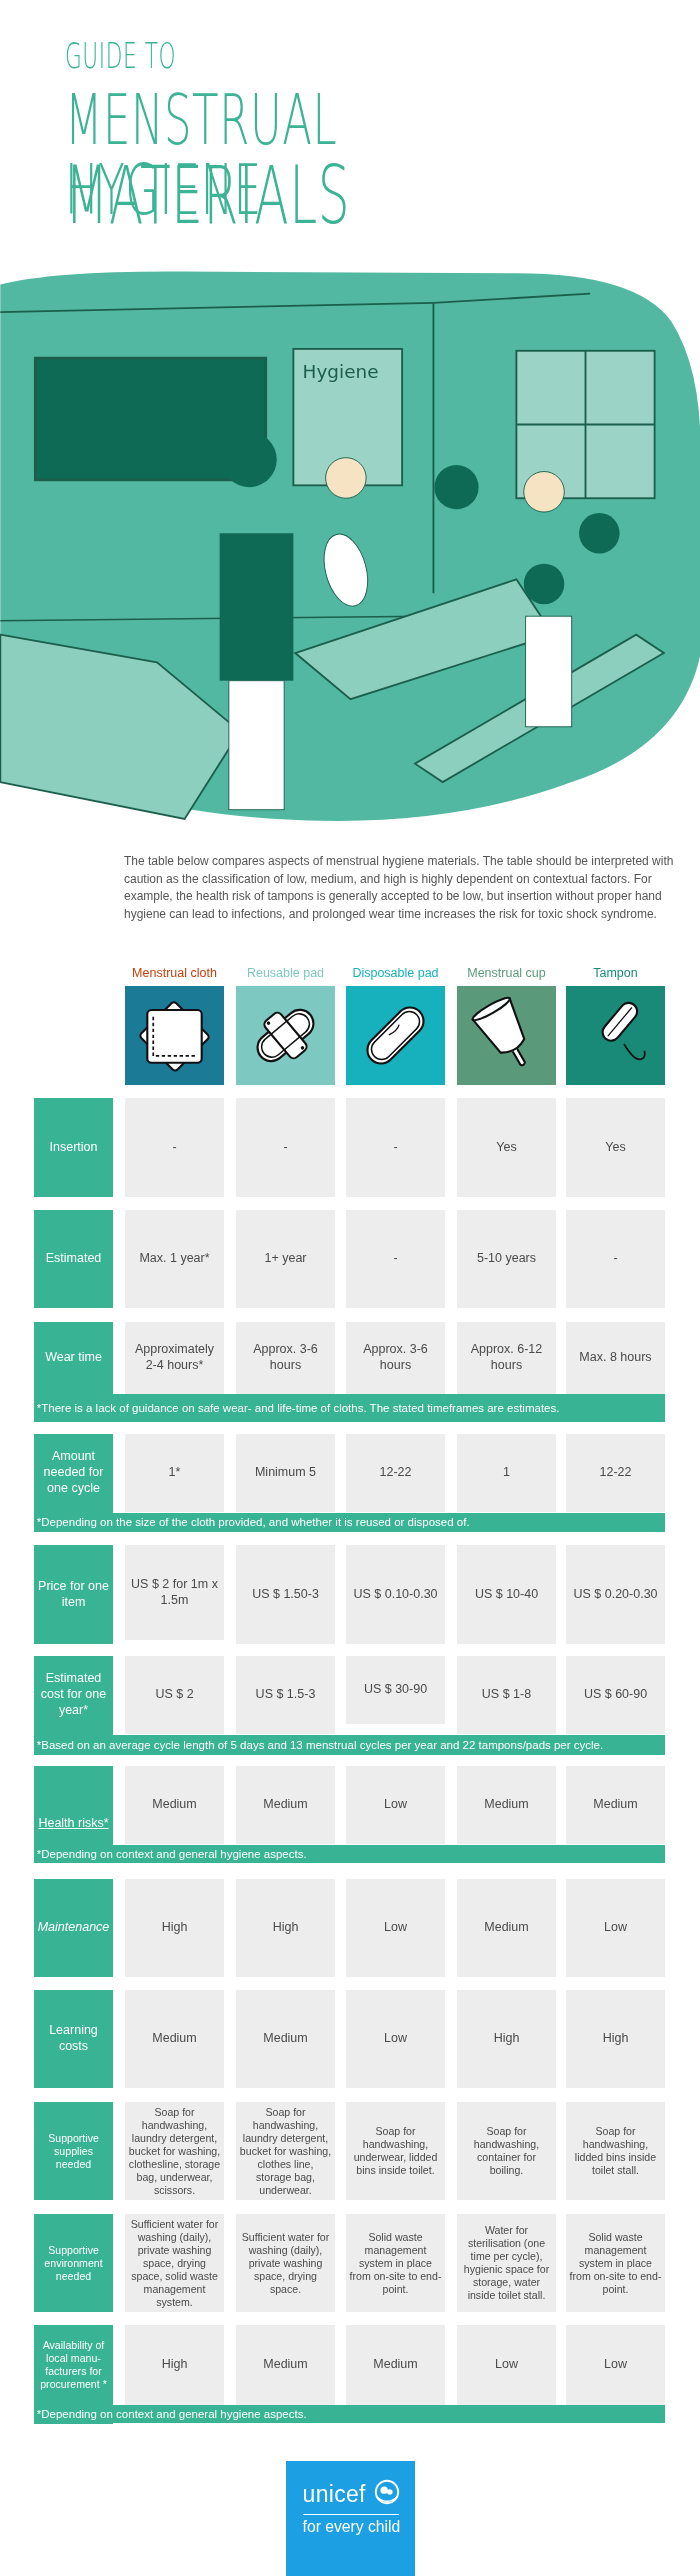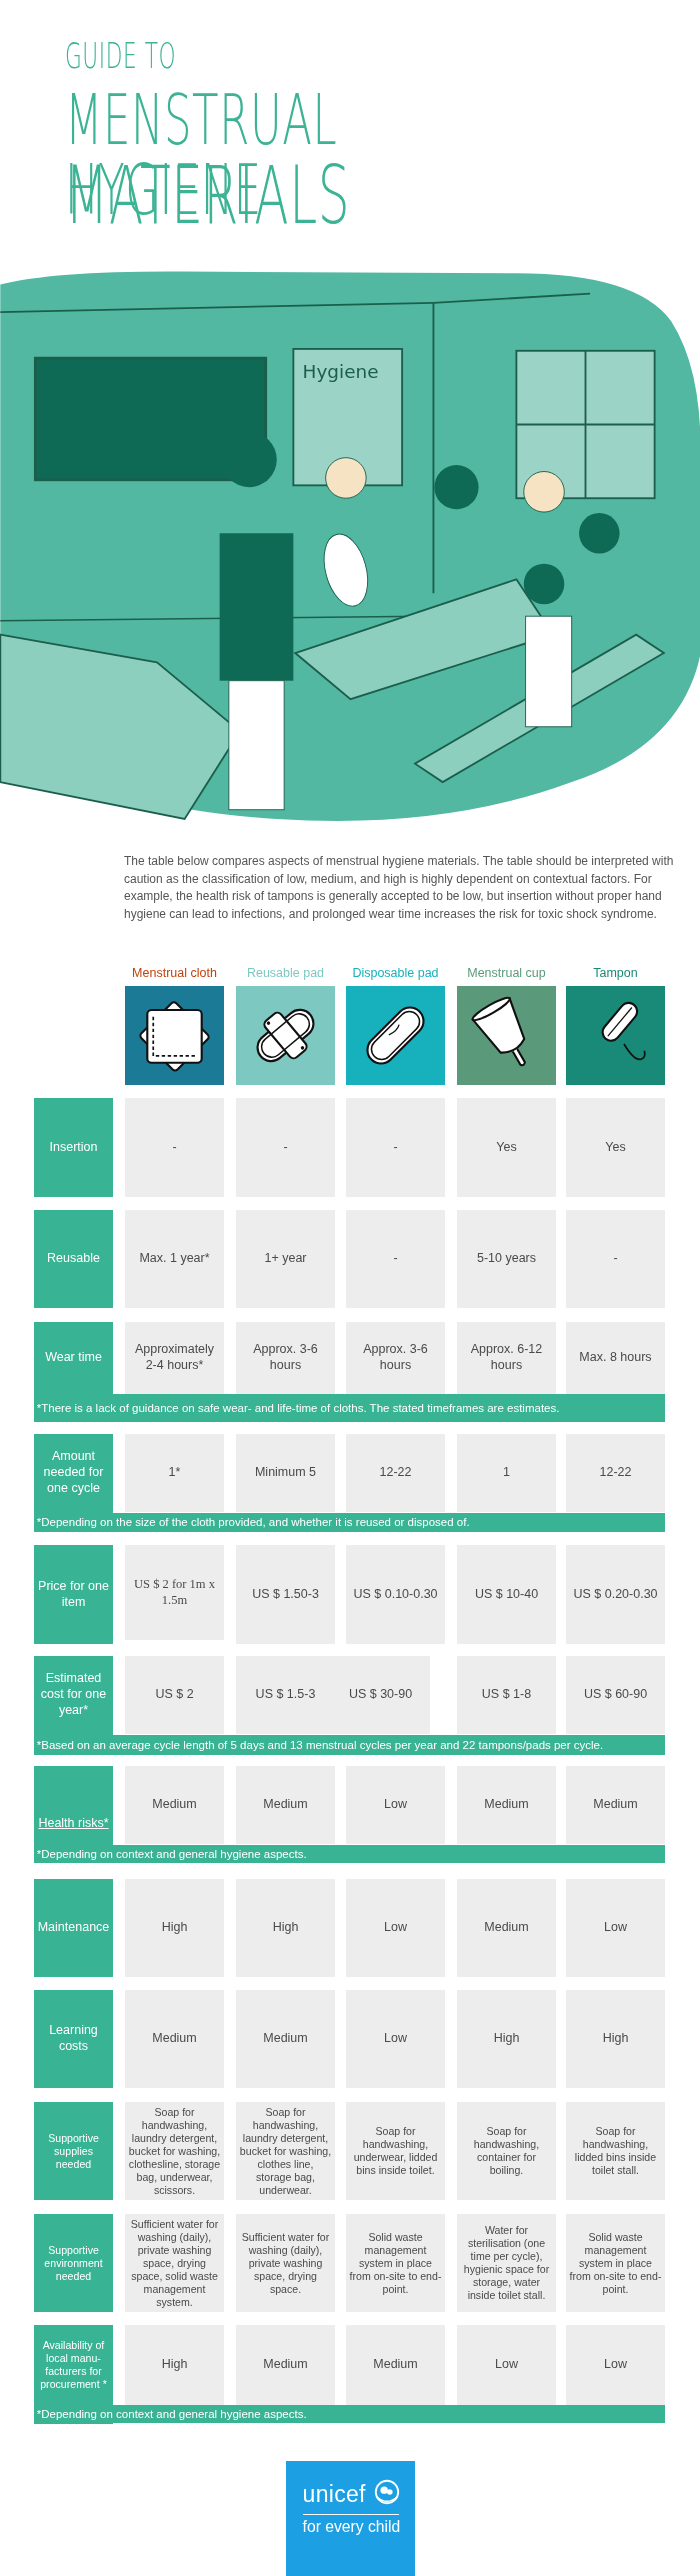--- a/index.html
+++ b/index.html
@@ -122,21 +122,21 @@
 <div id="rows">
     <div class="label-cell" style="top: 1098px; height: 99px;">
       <span>Insertion</span>
     </div>
     <div class="cell" style="left: 125px; top: 1098px; height: 99px;">-</div>
     <div class="cell" style="left: 236px; top: 1098px; height: 99px;">-</div>
     <div class="cell" style="left: 346px; top: 1098px; height: 99px;">-</div>
     <div class="cell" style="left: 457px; top: 1098px; height: 99px;">Yes</div>
     <div class="cell" style="left: 566px; top: 1098px; height: 99px;">Yes</div>
     <div class="label-cell" style="top: 1210px; height: 98px;">
-      <span>Reusable</span>
+      <span>Estimated</span>
     </div>
     <div class="cell" style="left: 125px; top: 1210px; height: 98px;">Max. 1 year*</div>
     <div class="cell" style="left: 236px; top: 1210px; height: 98px;">1+ year</div>
     <div class="cell" style="left: 346px; top: 1210px; height: 98px;">-</div>
     <div class="cell" style="left: 457px; top: 1210px; height: 98px;">5-10 years</div>
     <div class="cell" style="left: 566px; top: 1210px; height: 98px;">-</div>
     <div class="label-cell" style="top: 1322px; height: 100px; align-items: flex-start; padding-top: 0px;">
       <span style="display: flex; align-items: center; justify-content: center; height: 72px;">Wear time</span>
     </div>
     <div class="cell" style="left: 125px; top: 1322px; height: 72px;">Approximately 2-4 hours*</div>
@@ -150,44 +150,44 @@
     </div>
     <div class="cell" style="left: 125px; top: 1434px; height: 78px;">1*</div>
     <div class="cell" style="left: 236px; top: 1434px; height: 78px;">Minimum 5</div>
     <div class="cell" style="left: 346px; top: 1434px; height: 78px;">12-22</div>
     <div class="cell" style="left: 457px; top: 1434px; height: 78px;">1</div>
     <div class="cell" style="left: 566px; top: 1434px; height: 78px;">12-22</div>
     <div class="foot" style="top: 1513px; height: 19.4px; line-height: 19.4px;">*Depending on the size of the cloth provided, and whether it is reused or disposed of.</div>
     <div class="label-cell" style="top: 1545px; height: 99px;">
       <span>Price for one item</span>
     </div>
-    <div class="cell" style="left: 125px; top: 1545px; height: 95px; font-family: Liberation Serif, serif;">US $ 2 for 1m x 1.5m</div>
+    <div class="cell" style="left: 125px; top: 1545px; height: 95px;">US $ 2 for 1m x 1.5m</div>
     <div class="cell" style="left: 236px; top: 1545px; height: 99px;">US $ 1.50-3</div>
     <div class="cell" style="left: 346px; top: 1545px; height: 99px;">US $ 0.10-0.30</div>
     <div class="cell" style="left: 457px; top: 1545px; height: 99px; text-align: center;">US $ 10-40</div>
     <div class="cell" style="left: 566px; top: 1545px; height: 99px;">US $ 0.20-0.30</div>
     <div class="label-cell" style="top: 1656px; height: 99px; align-items: flex-start; padding-top: 0px;">
       <span style="display: flex; align-items: center; justify-content: center; height: 78px;">Estimated cost for one year*</span>
     </div>
     <div class="cell" style="left: 125px; top: 1656px; height: 78px;">US $ 2</div>
     <div class="cell" style="left: 236px; top: 1656px; height: 78px;">US $ 1.5-3</div>
-    <div class="cell" style="left: 331px; top: 1656px; height: 78px; text-align: center;">US $ 30-90</div>
+    <div class="cell" style="left: 346px; top: 1656px; height: 68px; text-align: center;">US $ 30-90</div>
     <div class="cell" style="left: 457px; top: 1656px; height: 78px;">US $ 1-8</div>
     <div class="cell" style="left: 566px; top: 1656px; height: 78px;">US $ 60-90</div>
     <div class="foot" style="top: 1735px; height: 20px; line-height: 20px;">*Based on an average cycle length of 5 days and 13 menstrual cycles per year and 22 tampons/pads per cycle.</div>
     <div class="label-cell" style="top: 1766px; height: 97px; align-items: flex-end; padding-top: 0px; text-decoration: underline;">
       <span style="display: flex; align-items: center; justify-content: center; height: 78px;">Health risks*</span>
     </div>
     <div class="cell" style="left: 125px; top: 1766px; height: 78px;">Medium</div>
     <div class="cell" style="left: 236px; top: 1766px; height: 78px;">Medium</div>
     <div class="cell" style="left: 346px; top: 1766px; height: 78px;">Low</div>
     <div class="cell" style="left: 457px; top: 1766px; height: 78px;">Medium</div>
     <div class="cell" style="left: 566px; top: 1766px; height: 78px;">Medium</div>
     <div class="foot" style="top: 1845px; height: 18.4px; line-height: 18.4px;">*Depending on context and general hygiene aspects.</div>
-    <div class="label-cell" style="top: 1879px; height: 98px;">
+    <div class="label-cell" style="top: 1879px; height: 98px; font-style: italic;">
       <span>Maintenance</span>
     </div>
     <div class="cell" style="left: 125px; top: 1879px; height: 98px;">High</div>
     <div class="cell" style="left: 236px; top: 1879px; height: 98px;">High</div>
     <div class="cell" style="left: 346px; top: 1879px; height: 98px;">Low</div>
     <div class="cell" style="left: 457px; top: 1879px; height: 98px;">Medium</div>
     <div class="cell" style="left: 566px; top: 1879px; height: 98px;">Low</div>
     <div class="label-cell" style="top: 1990px; height: 98px;">
       <span>Learning costs</span>
     </div>

